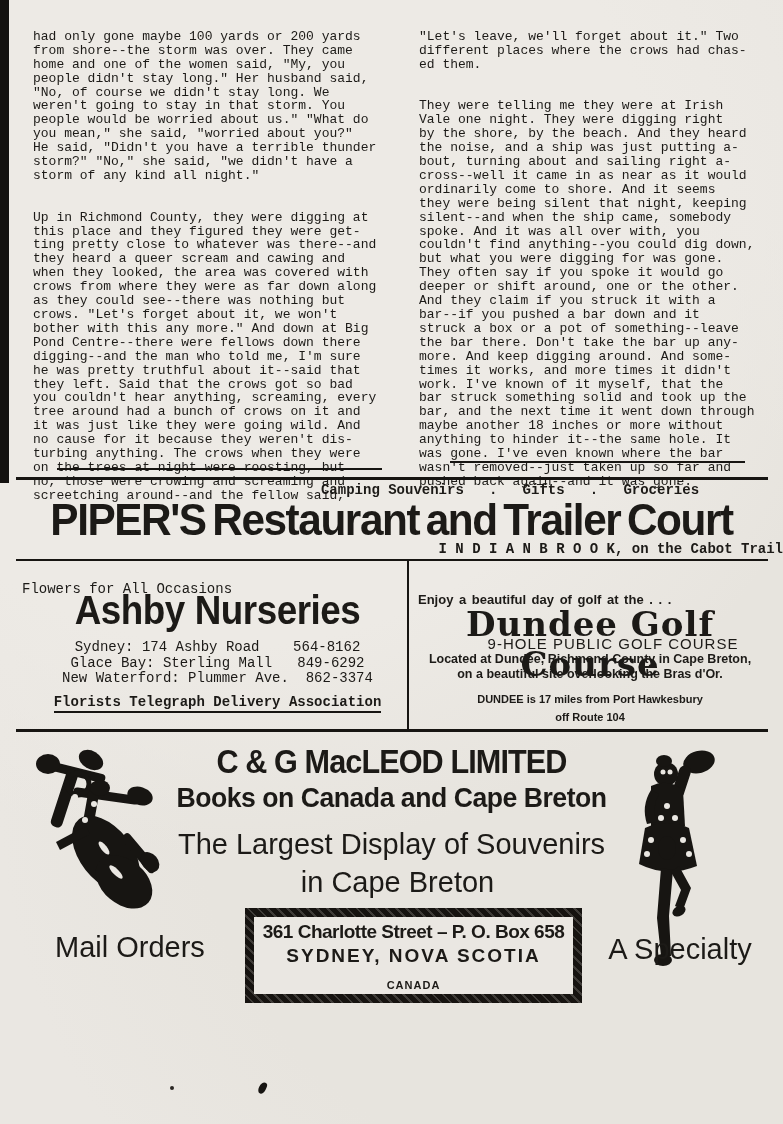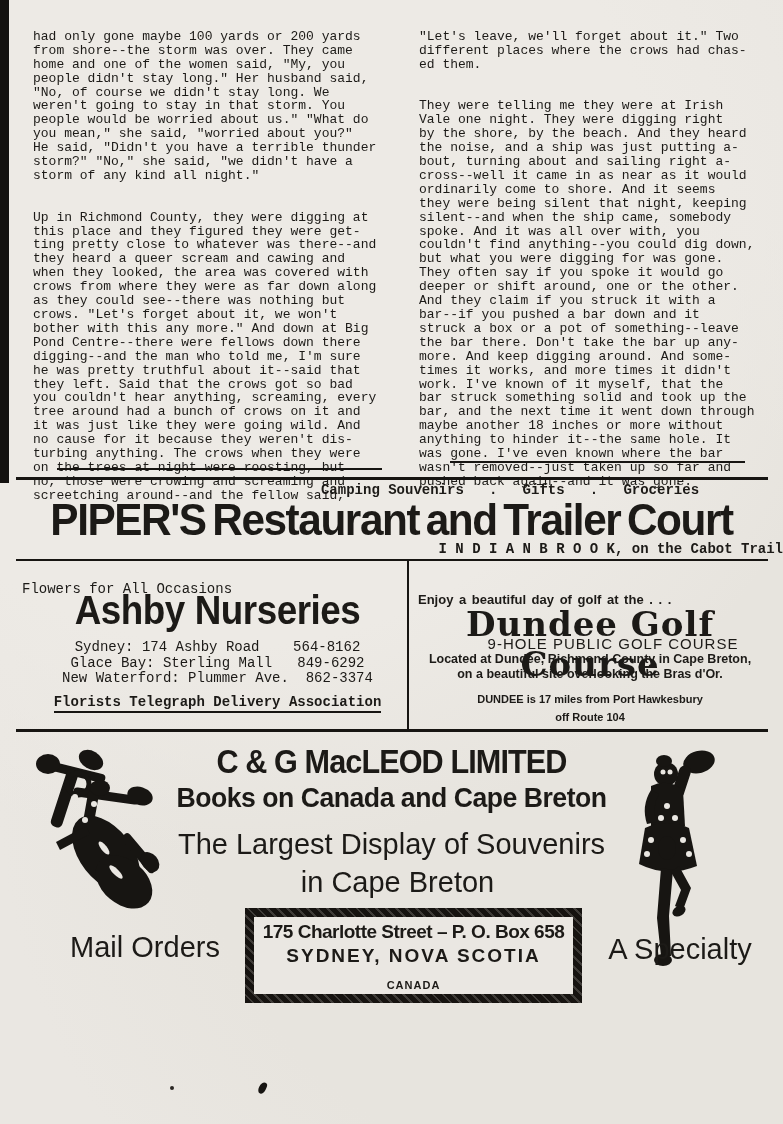--- a/index.html
+++ b/index.html
@@ -56,21 +56,21 @@
   .dundee-desc{left:410px;top:652px;width:360px;text-align:center;font-size:12.5px;font-weight:bold;line-height:14.5px;}
   .dundee-dist{left:410px;top:684px;width:360px;text-align:center;font-size:11px;font-weight:bold;line-height:18px;margin-top:6px;}
 
   
   .mac-name{left:0;top:742px;width:783px;text-align:center;font-size:34px;font-weight:bold;
     letter-spacing:-1px;transform:scaleX(0.9);}
   .mac-line1{left:0;top:782px;width:783px;text-align:center;font-size:28px;font-weight:bold;
     letter-spacing:-0.5px;transform:scaleX(0.95);}
   .mac-line2{left:0;top:828px;width:783px;text-align:center;font-size:29px;}
   .mac-line3{left:0;top:866px;width:783px;text-align:center;font-size:29px;padding-left:6px;}
-  .mail-orders{left:55px;top:931px;width:180px;text-align:center;font-size:29px;}
+  .mail-orders{left:55px;top:931px;width:180px;font-size:29px;}
   .a-specialty{left:595px;top:933px;width:170px;text-align:center;font-size:29px;}
 
   .addr-box{left:245px;top:908px;width:337px;height:95px;
     background:repeating-linear-gradient(45deg,#161310 0 5px,#3f3c38 5px 7px);
     padding:9px;box-sizing:border-box;}
   .addr-inner{width:100%;height:100%;background:#eae7e2;display:flex;flex-direction:column;
     align-items:center;justify-content:center;gap:2px;}
   .addr-l1{font-size:19px;font-weight:bold;letter-spacing:-0.5px;}
   .addr-l2{font-size:19px;font-weight:bold;letter-spacing:2px;}
   .addr-l3{font-size:11px;font-weight:bold;letter-spacing:1px;margin-top:10px;}
@@ -263,21 +263,21 @@
         <circle cx="28" cy="70" r="3"></circle>
         <circle cx="42" cy="70" r="3"></circle>
       </g>
     </svg>
   </div>
 
   <div class="abs mail-orders">Mail Orders</div>
 
   <div class="abs addr-box">
     <div class="addr-inner">
-      <div class="addr-l1">175 Charlotte Street – P. O. Box 658</div>
+      <div class="addr-l1">361 Charlotte Street – P. O. Box 658</div>
       <div class="addr-l2">SYDNEY, NOVA SCOTIA</div>
       <div class="addr-l3">CANADA</div>
     </div>
   </div>
 
   <div class="abs a-specialty">A Specialty</div>
 
   <div class="abs ink-dot1"></div>
   <div class="abs ink-dot2"></div>
 

